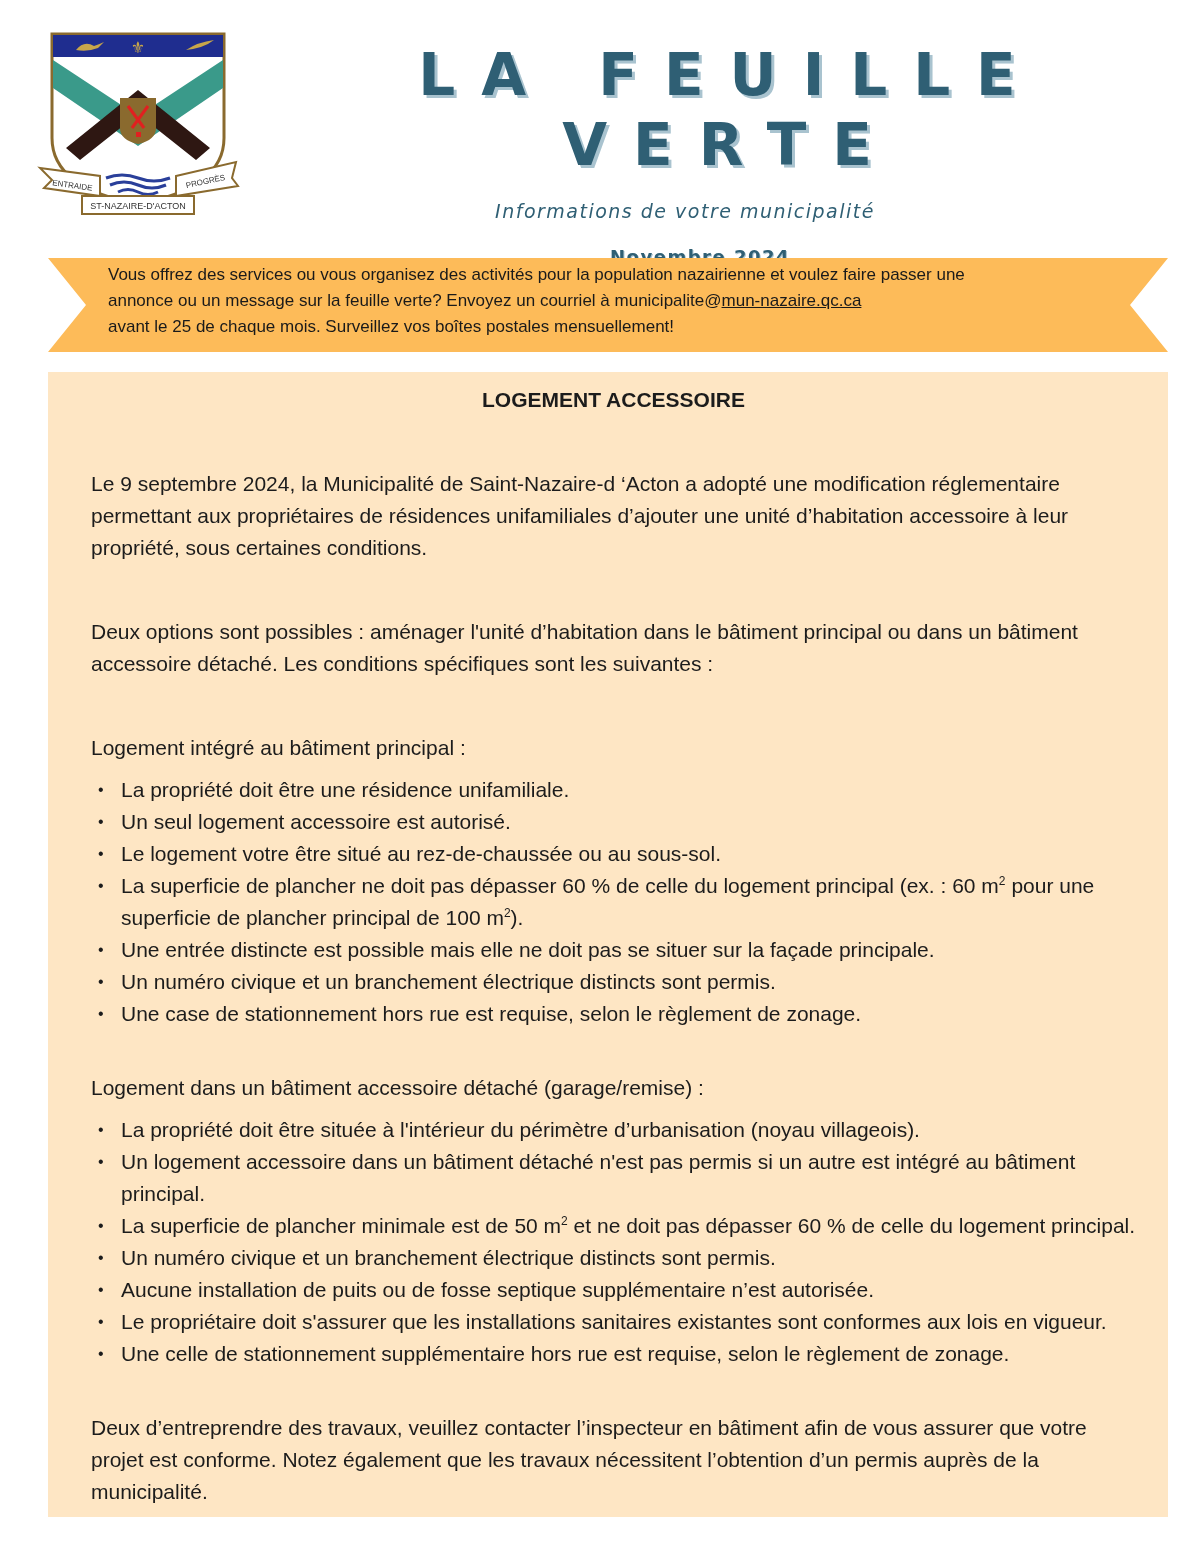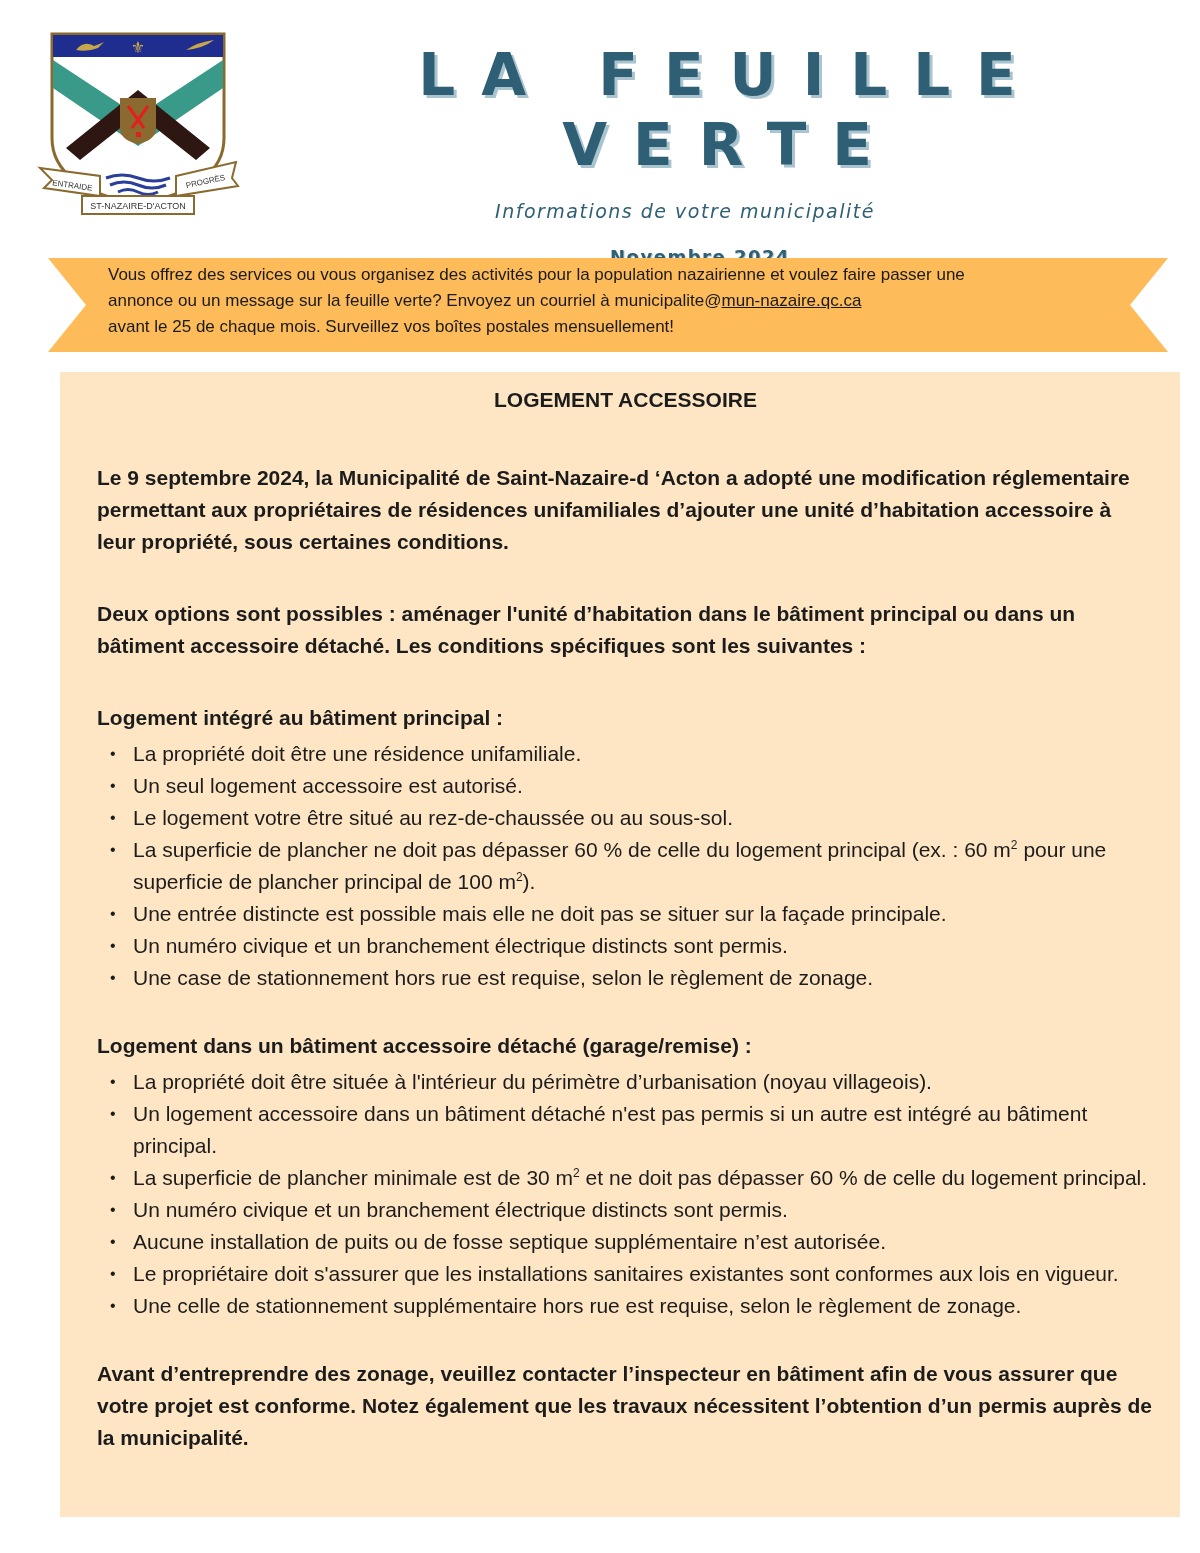--- a/index.html
+++ b/index.html
@@ -16,24 +16,24 @@
   .website { font-family: "DejaVu Sans", sans-serif; font-weight: bold; font-size: 22px; letter-spacing: 1.8px; color: #2f5f74; text-shadow: 1px 1px 0 #a9c3cf; margin-top: 4px; line-height: 32px; padding-right: 40px; }
 
   
   .ribbon { position: absolute; left: 48px; top: 258px; width: 1120px; height: 94px; }
   .ribbon svg { position: absolute; left: 0; top: 0; }
   .ribbon-text { position: absolute; left: 60px; top: 4px; width: 1000px; text-align: left; font-size: 17px; line-height: 26px; color: #1a1a1a; }
   .ribbon-text .email-link { text-decoration: underline; }
   .ribbon-text b { font-weight: normal; }
 
   
-  .panel { position: absolute; left: 60px; top: 372px; width: 1120px; height: 1145px; background: #fee6c4; }
+  .panel { position: absolute; left: 48px; top: 372px; width: 1120px; height: 1145px; background: #fee6c4; }
   .panel-inner { position: absolute; left: 33px; top: 10px; width: 1065px; font-size: 21px; line-height: 32px; color: #1c1c1c; }
   .section-title { text-align: center; font-weight: bold; font-size: 21px; margin: 0; line-height: 32px; padding-top: 2px; }
-  .para { margin: 4px; font-weight: bold; }
+  .para { margin: 10px; }
   .gap { height: 32px; }
   .gap-lg { height: 42px; }
   ul.bullets { margin: 0; padding: 0; list-style: none; }
   ul.bullets li { position: relative; padding-left: 40px; }
   ul.bullets li .dot { position: absolute; left: 17px; top: 0; font-size: 16px; }
   sup { font-size: 12px; line-height: 0; vertical-align: 8px; }
 </style>
 </head>
 <body>
 
@@ -105,23 +105,23 @@
       <li><span class="dot">•</span><span>Une entrée distincte est possible mais elle ne doit pas se situer sur la façade principale.</span></li>
       <li><span class="dot">•</span><span>Un numéro civique et un branchement électrique distincts sont permis.</span></li>
       <li><span class="dot">•</span><span>Une case de stationnement hors rue est requise, selon le règlement de zonage.</span></li>
     </ul>
     <div class="gap"></div>
 
     <p class="para">Logement dans un bâtiment accessoire détaché (garage/remise) :</p>
     <ul class="bullets">
       <li><span class="dot">•</span><span>La propriété doit être située à l'intérieur du périmètre d’urbanisation (noyau villageois).</span></li>
       <li><span class="dot">•</span><span>Un logement accessoire dans un bâtiment détaché n'est pas permis si un autre est intégré au bâtiment principal.</span></li>
-      <li><span class="dot">•</span><span>La superficie de plancher minimale est de 30 m</span><sup>2</sup><span> et ne doit pas dépasser 60 % de celle du logement principal.</span></li>
+      <li><span class="dot">•</span><span>La superficie de plancher minimale est de 50 m</span><sup>2</sup><span> et ne doit pas dépasser 60 % de celle du logement principal.</span></li>
       <li><span class="dot">•</span><span>Un numéro civique et un branchement électrique distincts sont permis.</span></li>
       <li><span class="dot">•</span><span>Aucune installation de puits ou de fosse septique supplémentaire n’est autorisée.</span></li>
       <li><span class="dot">•</span><span>Le propriétaire doit s'assurer que les installations sanitaires existantes sont conformes aux lois en vigueur.</span></li>
       <li><span class="dot">•</span><span>Une celle de stationnement supplémentaire hors rue est requise, selon le règlement de zonage.</span></li>
     </ul>
     <div class="gap"></div>
 
-    <p class="para">Avant d’entreprendre des zonage, veuillez contacter l’inspecteur en bâtiment afin de vous assurer que votre projet est conforme. Notez également que les travaux nécessitent l’obtention d’un permis auprès de la municipalité.</p>
+    <p class="para">Deux d’entreprendre des travaux, veuillez contacter l’inspecteur en bâtiment afin de vous assurer que votre projet est conforme. Notez également que les travaux nécessitent l’obtention d’un permis auprès de la municipalité.</p>
   </div>
 </div>
 
 </body></html>

